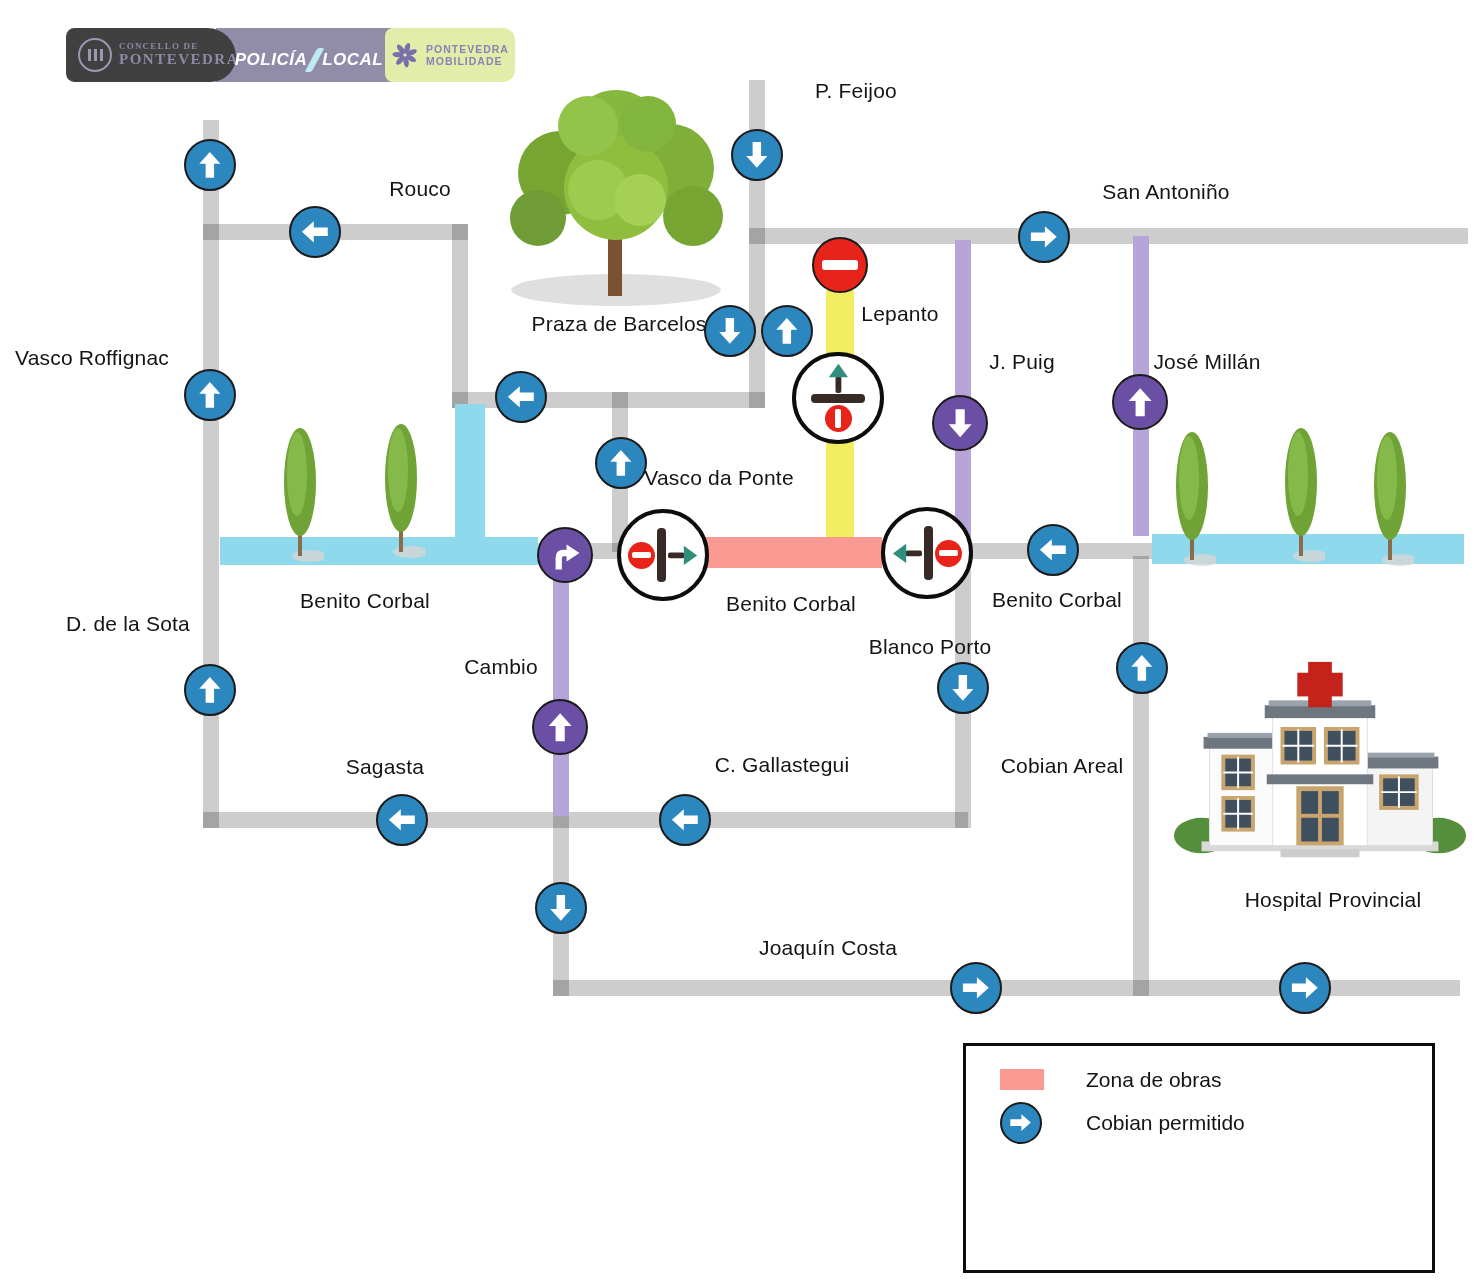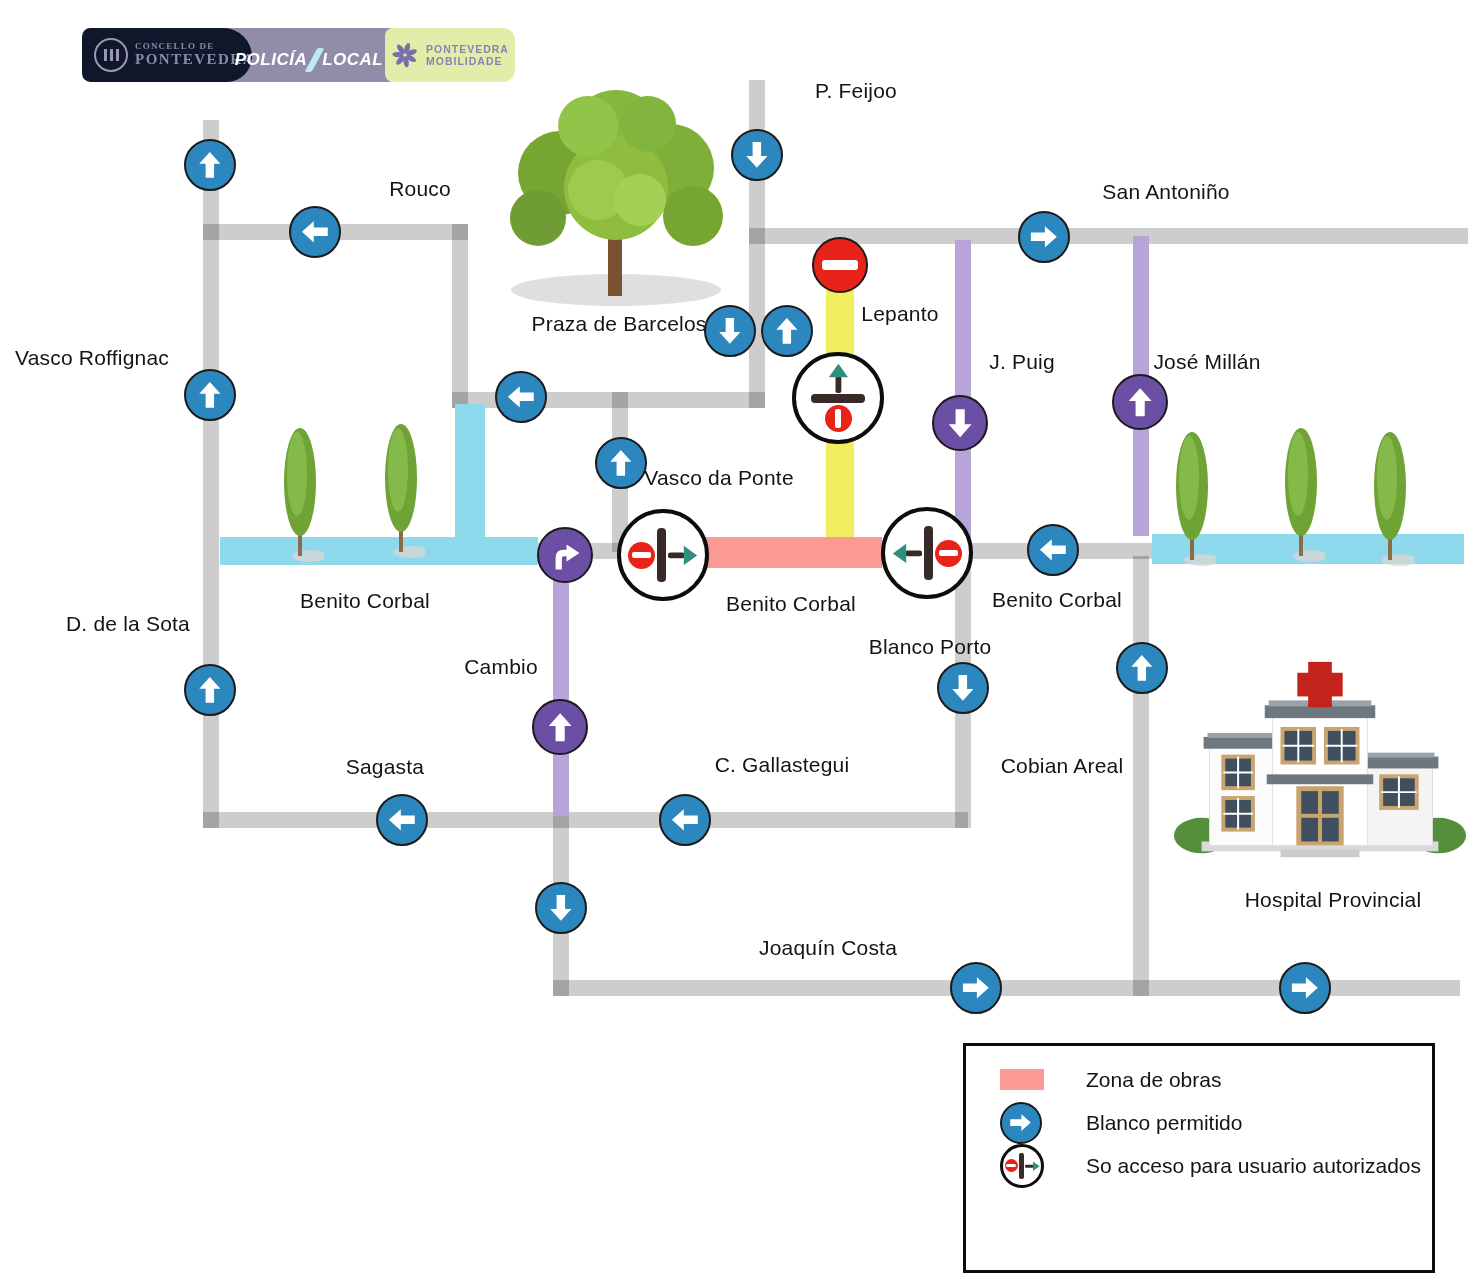--- a/index.html
+++ b/index.html
@@ -55,21 +55,21 @@
   .lrow{display:flex;align-items:center;height:43px;}
   .lswatch{width:62px;display:flex;align-items:center;justify-content:flex-start;padding-left:12px;box-sizing:border-box;}
   .sw{width:44px;height:21px;}
   .ltext{font-size:21px;color:#141414;margin-left:36px;white-space:nowrap;}
   
   .logobar{position:absolute;left:66px;top:28px;width:449px;height:54px;z-index:10;}
   .seg{position:absolute;top:0;bottom:0;}
   .seg-purple{left:150px;width:175px;background:#918da9;z-index:1;}
   .seg-green{left:319px;width:130px;background:#e3edaa;border-radius:8px 12px 12px 8px;z-index:1;
              display:flex;align-items:center;justify-content:center;gap:7px;}
-  .seg-blue{left:16px;width:170px;background:#0f172a;border-radius:10px 34px 30px 10px;z-index:2;
+  .seg-blue{left:0;width:170px;background:#404040;border-radius:10px 34px 30px 10px;z-index:2;
             display:flex;align-items:center;}
   .seal{width:34px;height:34px;margin-left:12px;border:2.5px solid #9b97b1;border-radius:50%;
         box-sizing:border-box;display:flex;align-items:center;justify-content:center;flex:0 0 auto;}
   .seal-glyph{width:15px;height:12px;
               background:repeating-linear-gradient(90deg,#9b97b1 0 3px,transparent 3px 6px);}
   .concello-text{margin-left:7px;color:#8d89a6;font-family:"Liberation Serif", serif;line-height:1.05;}
   .concello-text .t1{font-size:9px;font-weight:700;letter-spacing:1.2px;}
   .concello-text .t2{font-size:15px;font-weight:700;letter-spacing:1.5px;}
   .policia{position:absolute;left:168px;top:0;width:150px;height:64px;display:flex;
            align-items:center;justify-content:center;gap:4px;z-index:3;}
@@ -397,29 +397,17 @@
       <div class="ltext">Zona de obras</div>
     </div>
     <div class="lrow">
       <div class="lswatch">
         <div class="sign blue small">
           <svg viewBox="0 0 24 24" class="r90">
               <use href="#arr"></use>
             </svg>
         </div>
       </div>
-      <div class="ltext">Blanco permitido</div>
-    </div>
-    <div class="lrow">
-      <div class="lswatch">
-        <div class="acc small">
-          <span class="mini"></span>
-            <span class="bar"></span>
-          <svg class="accarr" viewBox="0 0 36 26">
-              <use href="#accarr"></use>
-            </svg>
-        </div>
-      </div>
-      <div class="ltext">So acceso para usuario autorizados</div>
+      <div class="ltext">Cobian permitido</div>
     </div>
   </div>
 
 </div>
 
 </body></html>

